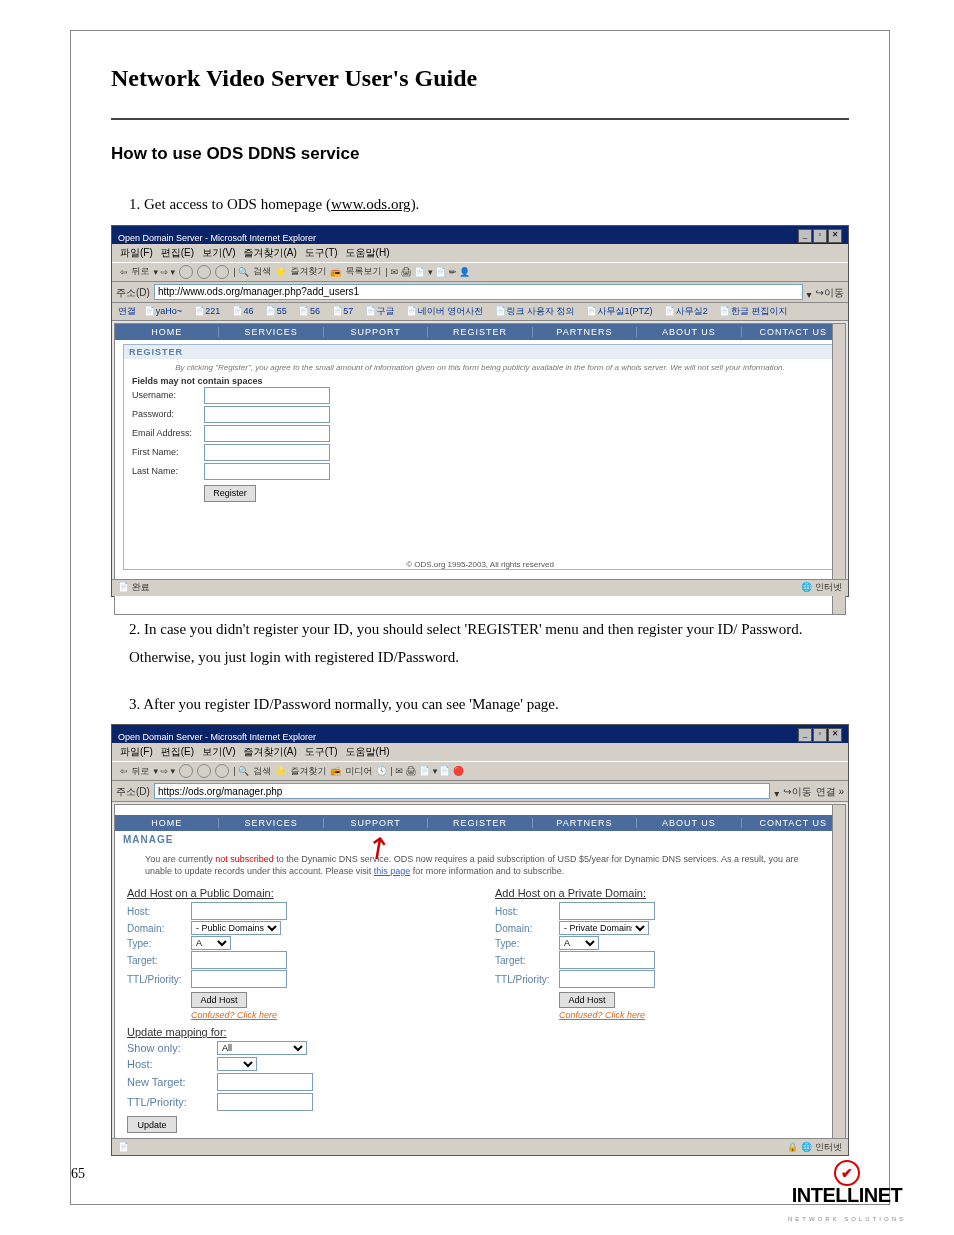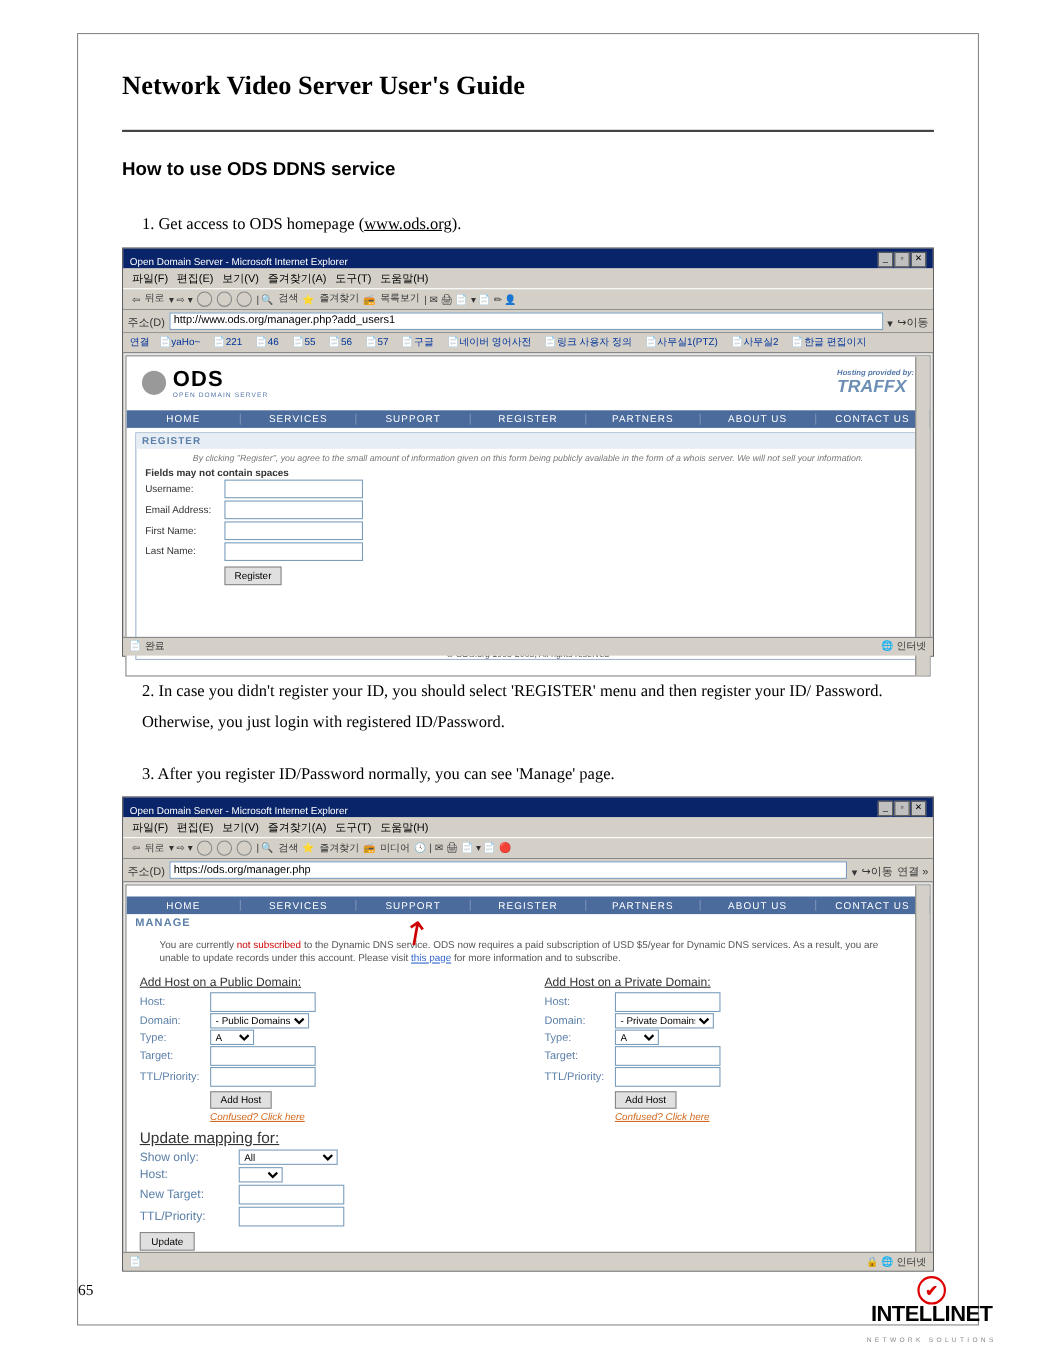--- a/index.html
+++ b/index.html
@@ -50,21 +50,21 @@
   .notice{font-size:9px;color:#555;padding:6px 30px;line-height:1.3}
   .notice .red{color:#c00}
   .hostcols{display:flex;padding:4px 12px;gap:30px}
   .hostcol{flex:1}
   .hosthead{font-size:11px;color:#333;text-decoration:underline;margin-bottom:3px}
   .hrow{display:flex;align-items:center;margin:1px 0}
   .hrow label{width:64px;font-size:10px;color:#5a7fa8}
   .hrow input,.hrow select{height:14px;font-size:9px;border:1px solid #7b9ebd;background:#fff;width:90px}
   .addbtn{width:56px;height:16px;background:#e0e0e0;border:1px solid #888;font-size:9px;margin:3px 0 2px 64px}
   .confused{font-size:9px;font-style:italic;color:#d2691e;text-decoration:underline;margin-left:64px}
-  .sect{font-size:14px;color:#333;text-decoration:underline;padding:2px 12px}
+  .sect{font-size:11px;color:#333;text-decoration:underline;padding:2px 12px}
   .urow{display:flex;align-items:center;padding:1px 12px}
   .urow label{width:90px;font-size:11px;color:#5a7fa8}
   .urow input,.urow select{height:14px;font-size:9px;border:1px solid #7b9ebd;background:#fff;width:90px}
   .upbtn{width:50px;height:17px;background:#e0e0e0;border:1px solid #888;font-size:9px;margin:4px 12px}
   .pgnum{font-size:14px;position:absolute;bottom:22px;left:0;right:0}
   .brand{position:absolute;bottom:10px;right:48px;font-family:Arial;text-align:center}
   .check{width:22px;height:22px;border-radius:50%;background:#fff;border:2px solid #d00;display:inline-flex;align-items:center;justify-content:center;color:#d00;font-weight:bold;font-size:14px;margin-bottom:-2px}
   .brand-name{font-size:20px;font-weight:900;letter-spacing:-0.5px;color:#000;font-family:Arial Black,Arial}
   .brand-sub{font-size:6px;letter-spacing:3px;color:#888}
   .scn{position:absolute;top:0;right:0;width:12px;bottom:0;background:#d4d0c8;border-left:1px solid #888}
@@ -99,42 +99,39 @@
         <input value="http://www.ods.org/manager.php?add_users1" style="">
         <span>▾</span>
           <span>↪<span>이동</span></span>
       </div>
       <div class="links">
         <span>연결</span>
         <span>📄<span>yaHo~</span></span><span>📄<span>221</span></span><span>📄<span>46</span></span><span>📄<span>55</span></span><span>📄<span>56</span></span><span>📄<span>57</span></span><span>📄<span>구글</span></span><span>📄<span>네이버 영어사전</span></span><span>📄<span>링크 사용자 정의</span></span><span>📄<span>사무실1(PTZ)</span></span><span>📄<span>사무실2</span></span><span>📄<span>한글 편집이지</span></span>
       </div>
       <div class="viewport v1">
         <div class="scn"></div>
-        <div class="logo">
-          <div class="logo-left">
-            <span class="gear"></span>
-            <span><span class="ods-text">ODS</span><span class="ods-sub">OPEN DOMAIN SERVER</span></span>
-          </div>
-          <div class="traffx"><span class="hp">Hosting provided by:</span><span>TRAFFX</span></div>
-        </div>
         <div class="odsnav">
           <span>HOME</span>
             <span>SERVICES</span>
             <span>SUPPORT</span>
             <span>REGISTER</span>
             <span>PARTNERS</span>
             <span>ABOUT US</span>
             <span>CONTACT US</span>
         </div>
         <div class="regbox">
           <div class="regtitle">REGISTER</div>
           <div class="regtext">By clicking "Register", you agree to the small amount of information given on this form being publicly available in the form of a whois server. We will not sell your information.</div>
           <div class="fieldnote">Fields may not contain spaces</div>
           <div class="frow">
               <label>Username:</label>
+              <input style="">
+            </div>
+          <div class="frow">
+              <label>Password:</label>
               <input style="">
             </div>
           <div class="frow">
               <label>Email Address:</label>
               <input style="">
             </div>
           <div class="frow">
               <label>First Name:</label>
               <input style="">
             </div>

